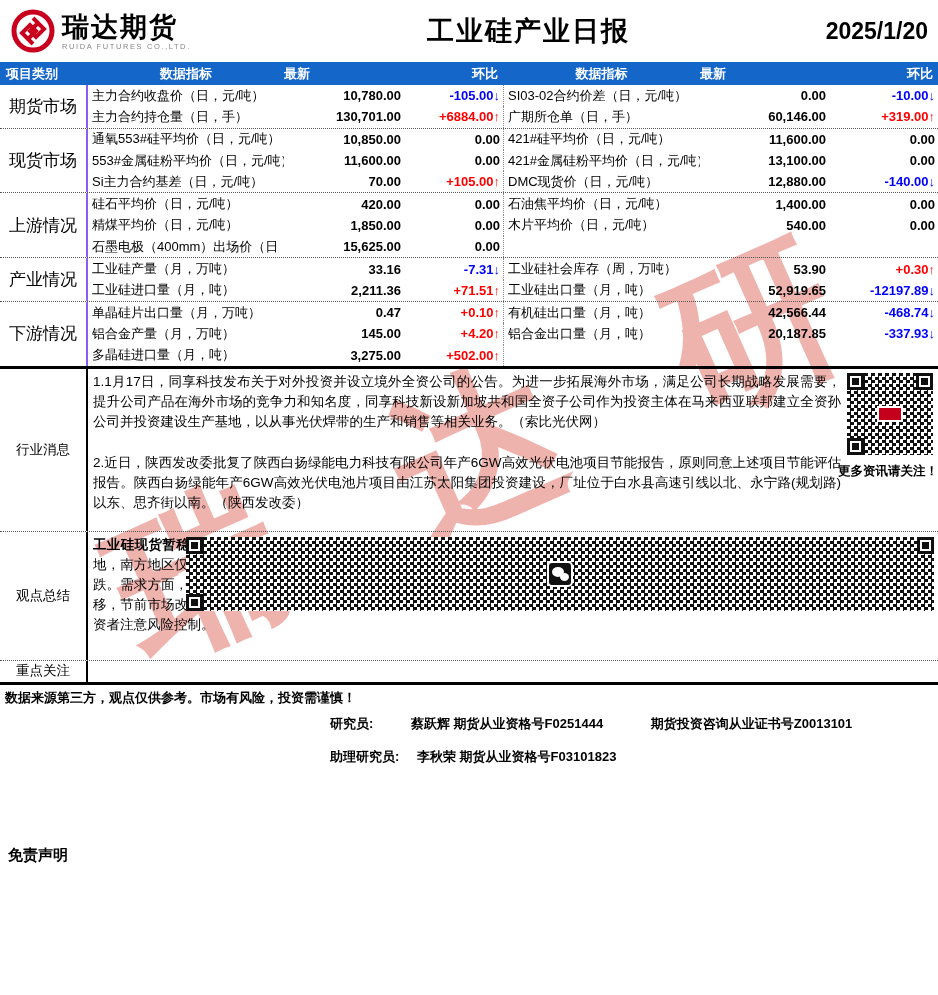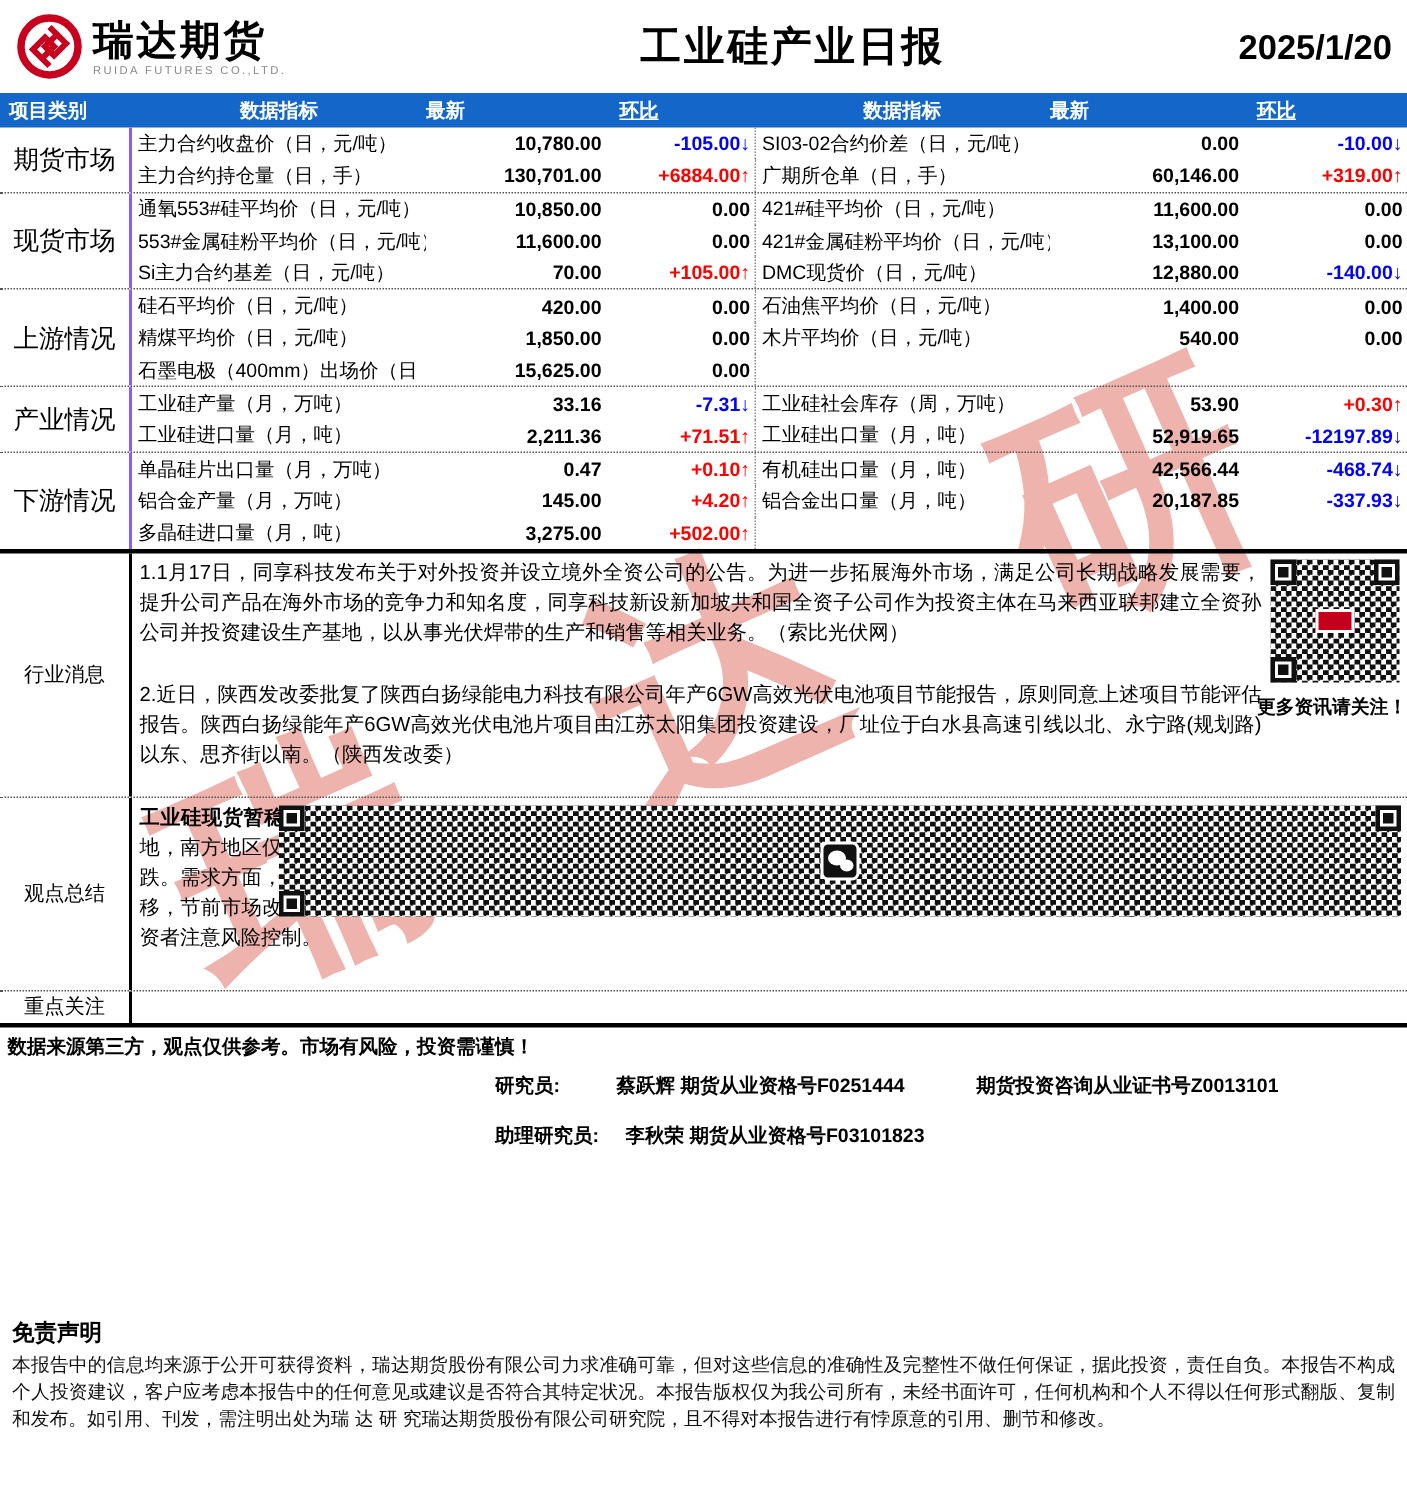--- a/index.html
+++ b/index.html
@@ -24,21 +24,21 @@
   .doc-title { text-align:center; font-size:27px; font-weight:700; letter-spacing:2px; }
   .doc-date { text-align:right; font-size:23px; font-weight:700; padding-right:4px; }
 
   
   .thead { display:grid; grid-template-columns:88px 196px 129px 90px 197px 138px 100px;
     background:#1467c8; color:#fff; font-size:13px; font-weight:700; height:23px;
     align-items:center; margin-top:2px; }
   .thead .h-cat { padding-left:6px; }
   .thead .h-ind { text-align:center; }
   .thead .h-val { text-align:left; padding-right:14px; }
-  .thead .h-chg { padding-right:5px;text-decoration:underline; }
+  .thead .h-chg { text-align:right; padding-right:5px; }
 
   .tbl { border-bottom:3px solid #000; }
   .tgroup { display:grid; grid-template-columns:88px 850px; }
   .tgroup + .tgroup { border-top:1px dotted #555; }
   .cat { display:flex; align-items:center; justify-content:center;
     font-size:17px; border-right:2px solid #8b5cf6; }
   .trow { display:grid; grid-template-columns:196px 129px 90px 197px 138px 100px;
     height:21.3px; align-items:center; font-size:13px; }
   .c { overflow:hidden; white-space:nowrap; }
   .ind { padding-left:4px; }
@@ -83,21 +83,21 @@
   
   .f-note { font-size:13px; font-weight:700; padding:4px 0 2px 5px; }
   .f-line { font-size:13px; font-weight:700; padding-left:330px; margin-top:6px; }
   .f-line .nm { margin-left:34px; }
   .f-line .ct { }
   .f-line .ct2 { margin-left:44px; }
   .f-line.assistant { margin-top:15px; }
   .f-line.assistant .nm { margin-left:14px;text-align:center; }
 
   
-  .legal { margin-top:113px; padding:0 8px; }
+  .legal { margin-top:80px; padding:0 8px; }
   .legal h3 { font-size:15px; font-weight:700; margin-bottom:3px; }
   .legal p { font-size:12.5px; line-height:18px; text-align:justify; color:#111; }
 </style>
 </head>
 <body>
 
 <div class="page">
 
   <div class="watermark">瑞 达 研 究</div>
 
@@ -307,17 +307,16 @@
       <span class="ct2">期货投资咨询从业证书号Z0013101</span>
     </div>
     <div class="f-line assistant">
       <span>助理研究员:</span>
       <span class="nm">李秋荣</span>
       <span class="ct">期货从业资格号F03101823</span>
     </div>
 
     <div class="legal">
       <h3>免责声明</h3>
-      <p>本报告中的信息均来源于公开可获得资料，瑞达期货股份有限公司力求准确可靠，但对这些信息的准确性及完整性不做任何保证，据此投资，责任自负。本报告不构成个人投资建议，客户应考虑本报告中的任何意见或建议是否符合其特定状况。本报告版权仅为我公司所有，未经书面许可，任何机构和个人不得以任何形式翻版、复制和发布。如引用、刊发，需注明出处为瑞 达 研 究瑞达期货股份有限公司研究院，且不得对本报告进行有悖原意的引用、删节和修改。</p>
     </div>
 
   </div>
 </div>
 
 </body></html>

